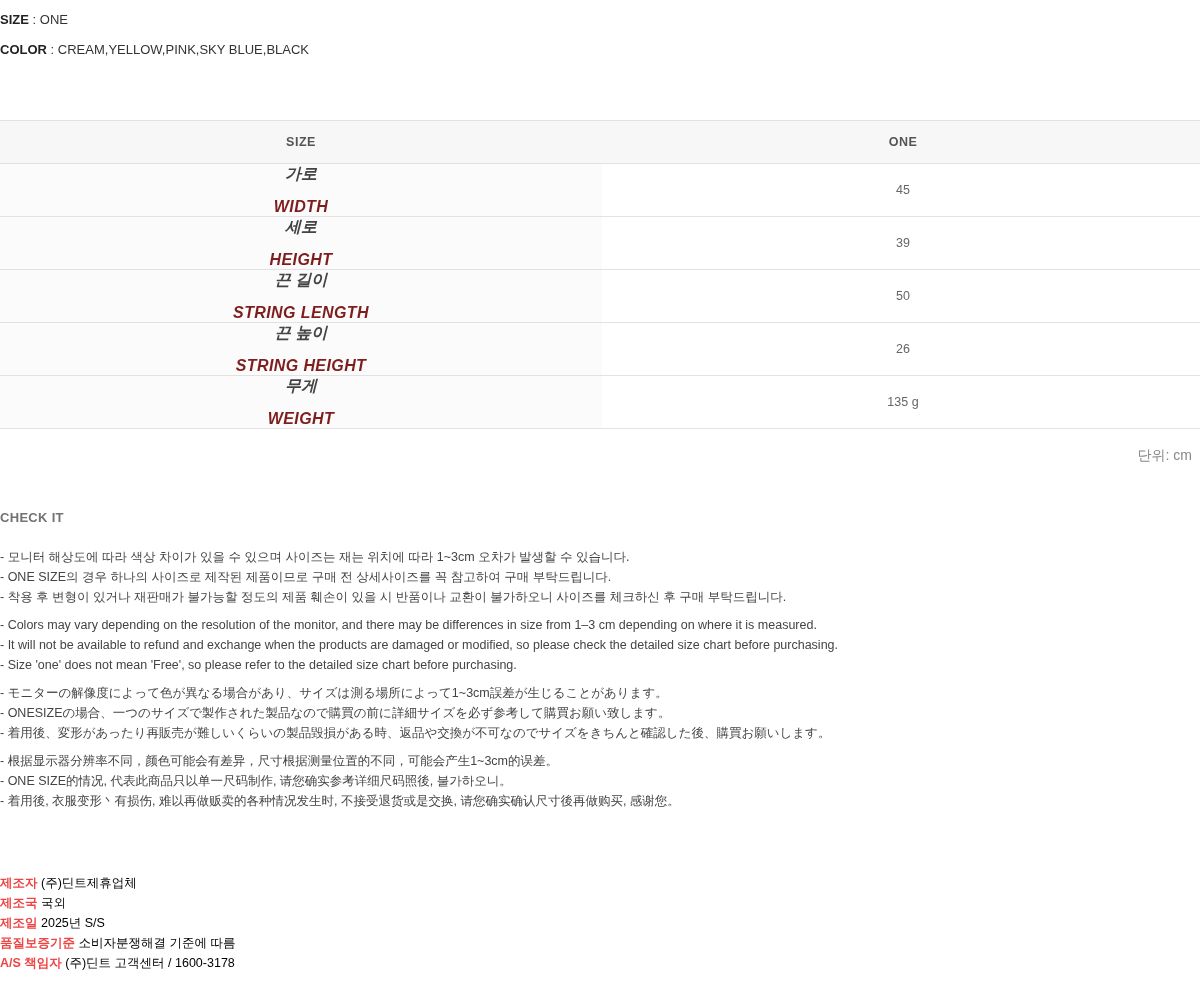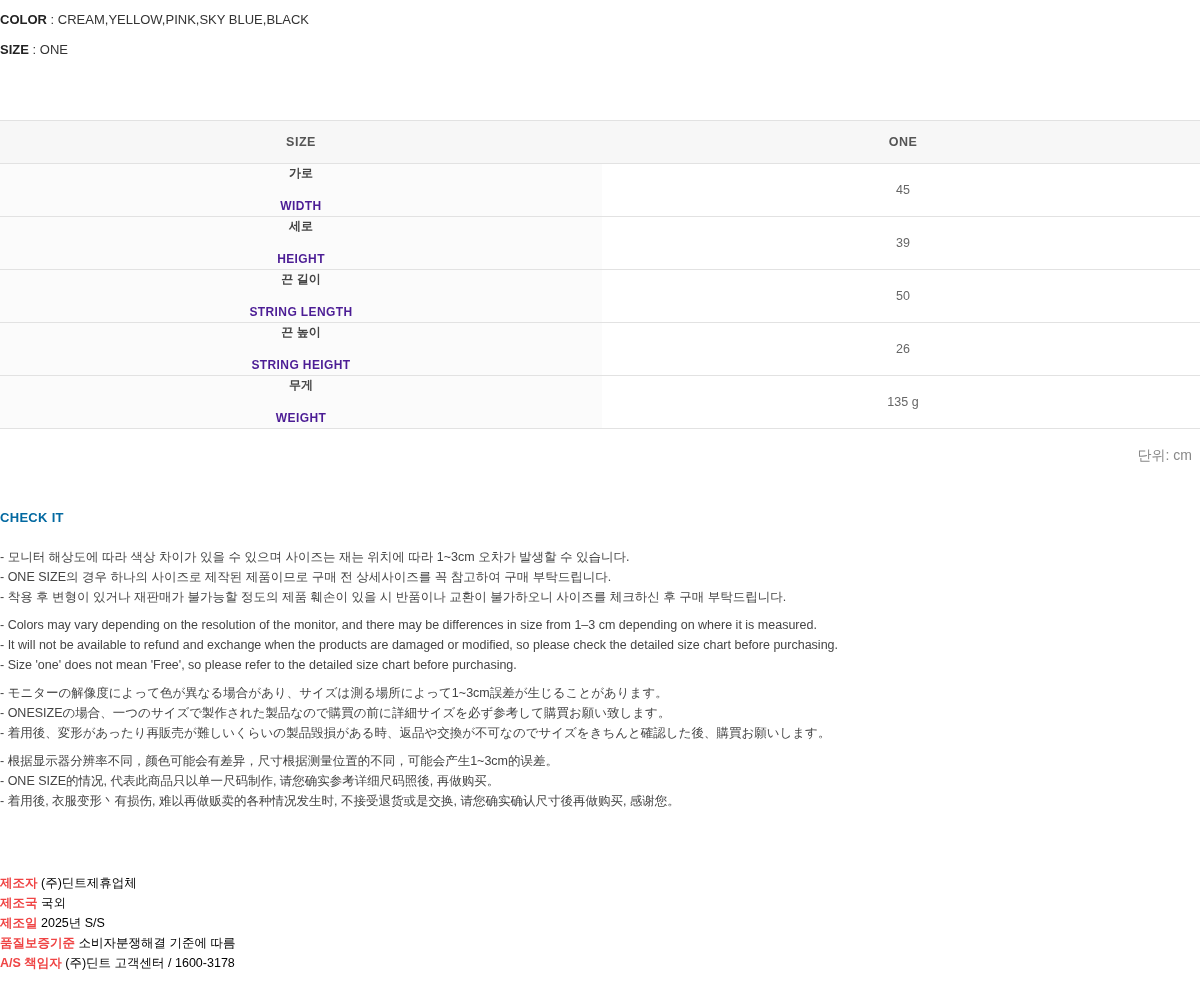--- a/index.html
+++ b/index.html
@@ -66,31 +66,32 @@
     color: #555;
     font-weight: bold;
     letter-spacing: 0.5px;
     font-size: 12.5px;
   }
   table.size-table td.label-cell {
     height: 38px;
     background: #fbfbfb;
     color: #555;
     line-height: 17px;
-    font-size: 12px;
+    font-size: 16px;
+    font-style: italic;
   }
   table.size-table td.label-cell .ko {
     font-weight: bold;
     display: block;
     color: #444;
   }
   table.size-table td.label-cell .en {
     font-weight: bold;
     display: block;
-    color: #4c1d95;
+    color: #7f1d1d;
     letter-spacing: 0.4px;
     margin-top: 16px;
   }
   table.size-table td.value-cell {
     height: 38px;
     color: #666;
     font-size: 12.5px;
   }
   .col-left { width: 600px; }
   .col-right { width: 600px; }
@@ -102,21 +103,21 @@
     padding: 18px 8px 0 0;
   }
 
   
   .checkit {
     margin-top: 45px;
   }
   .checkit-title {
     font-weight: bold;
     font-size: 13px;
-    color: #0369a1;
+    color: #737373;
     letter-spacing: 0.3px;
   }
   .note-block {
     margin-top: 22px;
   }
   .note-line {
     font-size: 12.5px;
     line-height: 20px;
     color: #444;
     padding: 0;
@@ -145,29 +146,29 @@
     color: #000000;
   }
 </style>
 </head>
 <body>
 
 <div class="page">
 
   <div class="spec-list">
     <div class="spec-row">
+      <span class="spec-label">SIZE</span>
+      <span class="spec-sep">:</span>
+      <span class="spec-value">ONE</span>
+    </div>
+    <div class="spec-row">
       <span class="spec-label">COLOR</span>
       <span class="spec-sep">:</span>
       <span class="spec-value">CREAM,YELLOW,PINK,SKY BLUE,BLACK</span>
     </div>
-    <div class="spec-row">
-      <span class="spec-label">SIZE</span>
-      <span class="spec-sep">:</span>
-      <span class="spec-value">ONE</span>
-    </div>
   </div>
 
   <div class="size-table-wrap">
     <table class="size-table">
       <thead>
         <tr>
           <th class="head-cell col-left">SIZE</th>
           <th class="head-cell col-right">ONE</th>
         </tr>
       </thead>
@@ -228,21 +229,21 @@
     </div>
 
     <div class="note-block">
       <div class="note-line">- モニターの解像度によって色が異なる場合があり、サイズは測る場所によって1~3cm誤差が生じることがあります。</div>
       <div class="note-line">- ONESIZEの場合、一つのサイズで製作された製品なので購買の前に詳細サイズを必ず参考して購買お願い致します。</div>
       <div class="note-line">- 着用後、変形があったり再販売が難しいくらいの製品毀損がある時、返品や交換が不可なのでサイズをきちんと確認した後、購買お願いします。</div>
     </div>
 
     <div class="note-block">
       <div class="note-line">- 根据显示器分辨率不同，颜色可能会有差异，尺寸根据测量位置的不同，可能会产生1~3cm的误差。</div>
-      <div class="note-line">- ONE SIZE的情况, 代表此商品只以单一尺码制作, 请您确实参考详细尺码照後, 再做购买。</div>
+      <div class="note-line">- ONE SIZE的情况, 代表此商品只以单一尺码制作, 请您确实参考详细尺码照後, 불가하오니。</div>
       <div class="note-line">- 着用後, 衣服变形丶有损伤, 难以再做贩卖的各种情况发生时, 不接受退货或是交换, 请您确实确认尺寸後再做购买, 感谢您。</div>
     </div>
   </div>
 
   <div class="maker">
     <div class="maker-row">
       <span class="maker-label">제조자</span>
       <span class="maker-value">(주)딘트제휴업체</span>
     </div>
     <div class="maker-row">

